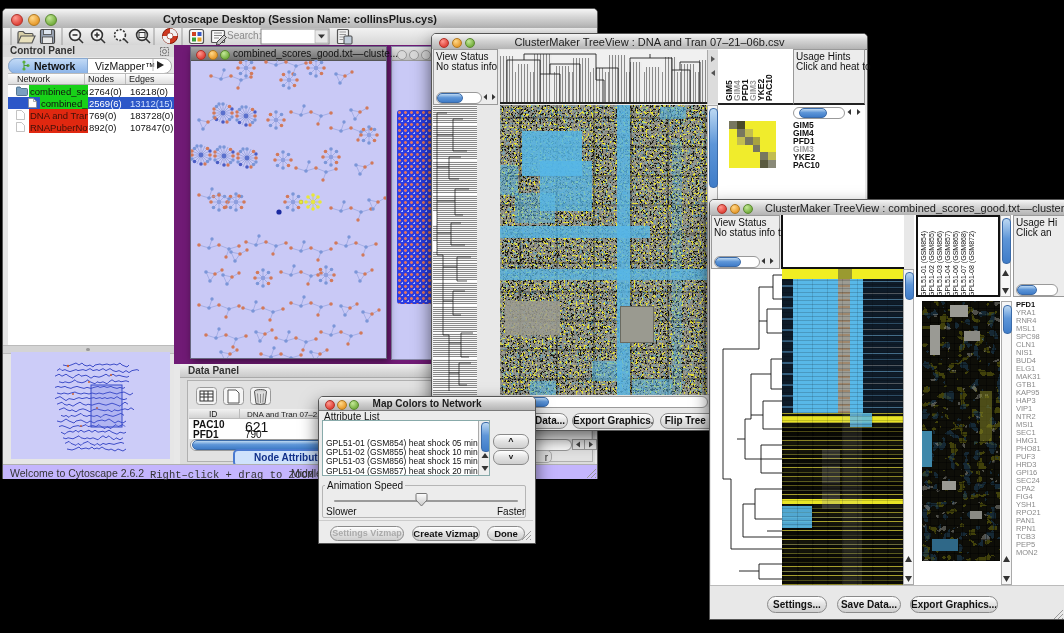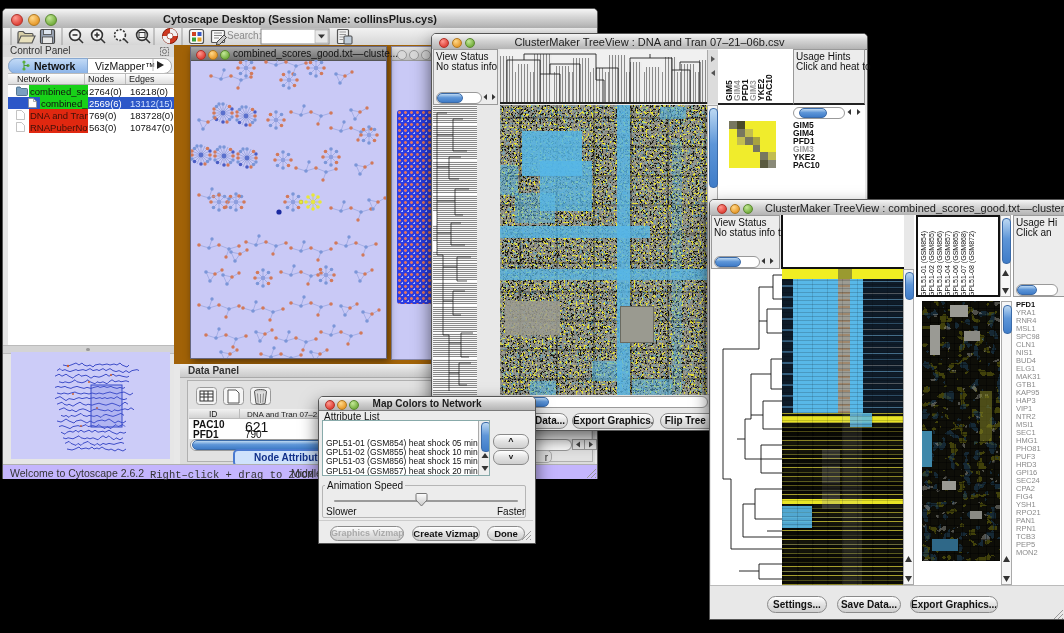--- a/index.html
+++ b/index.html
@@ -98,21 +98,21 @@
       <g transform="translate(334,4)">
         <rect x="0.5" y="0.5" width="11" height="14" rx="1" fill="#f0f0f0" stroke="#555" stroke-width="1.2"></rect>
         <path d="M2.5 3 L9 3 M2.5 5.5 L9 5.5 M2.5 8 L9 8 M2.5 10.5 L6 10.5" stroke="#999" stroke-width="1"></path>
         <rect x="7" y="7" width="8" height="8" rx="1" fill="#c0ccd8" stroke="#444" stroke-width="1"></rect>
       </g>
     </svg>
   </div>
 
   <div class="abs" id="cpanel" style="left:0;top:36px;width:171px;height:419px;background:#e6e6e6;">
 
-    <div class="abs" style="left:0;top:0;width:171px;height:12px;background:#dadada;font-size:10px;font-weight:normal;color:#333;">
+    <div class="abs" style="left:0;top:0;width:171px;height:12px;background:#dadada;font-size:10px;font-weight:bold;color:#333;">
       <span class="abs" style="left:7px;top:0px;">Control Panel</span>
       <svg class="abs" style="left:156px;top:1px;" width="11" height="11">
           <rect x="1.5" y="1.5" width="8" height="8" fill="none" stroke="#777" stroke-width="1" stroke-dasharray="2 1"></rect>
           <circle cx="5.5" cy="5.5" r="2" fill="none" stroke="#777"></circle>
         </svg>
     </div>
 
     <div class="abs" style="left:0;top:12px;width:171px;height:16px;">
       <div class="abs" style="left:5px;top:1px;width:162px;height:14px;background:#fff;border:1px solid #aaa;border-radius:8px;"></div>
       <div class="abs" style="left:5px;top:1px;width:78px;height:14px;background:linear-gradient(#c2daf6,#8cb4e8);border:1px solid #88a8d0;border-radius:8px 0 0 8px;"></div>
@@ -170,21 +170,21 @@
         <span class="abs" style="left:81px;top:0.5px;">769(0)</span>
         <span class="abs" style="left:122px;top:0.5px;">183728(0)</span>
       </div>
 
       <div class="abs" style="left:0;top:47px;width:166px;height:12px;font-size:9.5px;color:#111;">
         <svg class="abs" style="left:8px;top:1px;" width="9" height="10">
             <path d="M0.5 0.5 L5.5 0.5 L8.5 3.5 L8.5 9.5 L0.5 9.5 Z" fill="#fff" stroke="#aaa" stroke-width="0.7"></path>
           </svg>
         <span class="abs" style="left:21px;top:0;width:59px;height:12px;background:#e02810;"></span>
         <span class="abs" style="left:22px;top:0.5px;color:#401008;width:58px;overflow:hidden;white-space:nowrap;">RNAPuberNov2+!</span>
-        <span class="abs" style="left:81px;top:0.5px;">563(0)</span>
+        <span class="abs" style="left:81px;top:0.5px;">892(0)</span>
         <span class="abs" style="left:122px;top:0.5px;">107847(0)</span>
       </div>
     </div>
 
     <div class="abs" style="left:0;top:300px;width:171px;height:7px;background:#d4d4d4;border-top:1px solid #bbb;border-bottom:1px solid #bbb;">
       <span class="abs" style="left:83px;top:2px;width:4px;height:3px;background:#999;border-radius:2px;"></span>
     </div>
 
     <div class="abs" style="left:8px;top:307px;width:159px;height:107px;background:#ccccf8;">
       <svg width="159" height="107" viewBox="0 0 159 107">
@@ -212,21 +212,21 @@
             <circle cx="62" cy="42" r="1"></circle>
             <circle cx="100" cy="23" r="1"></circle>
             <circle cx="86" cy="56" r="1"></circle>
             <circle cx="70" cy="74" r="0.9"></circle>
           </g>
         <rect x="80" y="33" width="31" height="42" fill="rgba(80,100,220,0.22)" stroke="#3448c8" stroke-width="1"></rect>
       </svg>
     </div>
   </div>
 
-  <div class="abs" id="mdi" style="left:171px;top:36px;width:421px;height:319px;background:#a16207;overflow:hidden;">
+  <div class="abs" id="mdi" style="left:171px;top:36px;width:421px;height:319px;background:#701a75;overflow:hidden;">
 
     <div class="abs" style="left:217px;top:1px;width:200px;height:312px;background:#c9c9f6;border:1px solid #8888a8;">
       <div class="abs" style="left:0;top:0;width:100%;height:13px;background:linear-gradient(#e2e2e2,#bdbdbd);border-bottom:1px solid #999;">
         <span class="abs" style="left:5px;top:3px;width:8px;height:8px;border-radius:50%;border:1px solid #999;background:#d8d8d8;"></span>
         <span class="abs" style="left:17px;top:3px;width:8px;height:8px;border-radius:50%;border:1px solid #999;background:#d8d8d8;"></span>
         <span class="abs" style="left:29px;top:3px;width:8px;height:8px;border-radius:50%;border:1px solid #999;background:#d8d8d8;"></span>
       </div>
       <div class="abs" style="left:5px;top:63px;width:40px;height:194px;background:#2b3ce2;
         background-image:radial-gradient(circle at 2.5px 2.5px, rgba(235,120,90,0.95) 1.1px, transparent 1.7px),
           radial-gradient(circle at 5.5px 5.5px, rgba(215,220,255,0.85) 0.9px, transparent 1.4px);
@@ -874,21 +874,21 @@
         <defs>
           <linearGradient id="sg" x1="0" y1="0" x2="0" y2="1">
             <stop offset="0" stop-color="#fdfdfd"></stop>
             <stop offset="1" stop-color="#c8c8c8"></stop>
           </linearGradient>
         </defs>
       </svg>
     <span class="abs" style="left:7px;top:96px;font-size:10px;color:#111;">Slower</span>
     <span class="abs" style="left:178px;top:96px;font-size:10px;color:#111;">Faster</span>
     <div class="abs" style="left:0;top:110px;width:214px;height:21px;border-top:1px solid #ccc;">
-      <div class="btn" style="left:11px;top:5px;width:72px;height:13px;font-size:9px;line-height:13px;color:#aaa;">Graphics Vizmap</div>
+      <div class="btn" style="left:11px;top:5px;width:72px;height:13px;font-size:9px;line-height:13px;color:#aaa;">Settings Vizmap</div>
       <div class="btn" style="left:93px;top:5px;width:66px;height:13px;font-size:9.5px;line-height:13px;">Create Vizmap</div>
       <div class="btn" style="left:168px;top:5px;width:36px;height:13px;font-size:9.5px;line-height:13px;">Done</div>
       <svg class="abs" style="left:202px;top:9px;" width="11" height="11">
           <g stroke="#999" stroke-width="1">
             <line x1="1" y1="10" x2="10" y2="1"></line>
             <line x1="5" y1="10" x2="10" y2="5"></line>
             <line x1="9" y1="10" x2="10" y2="9"></line>
           </g>
         </svg>
     </div>

